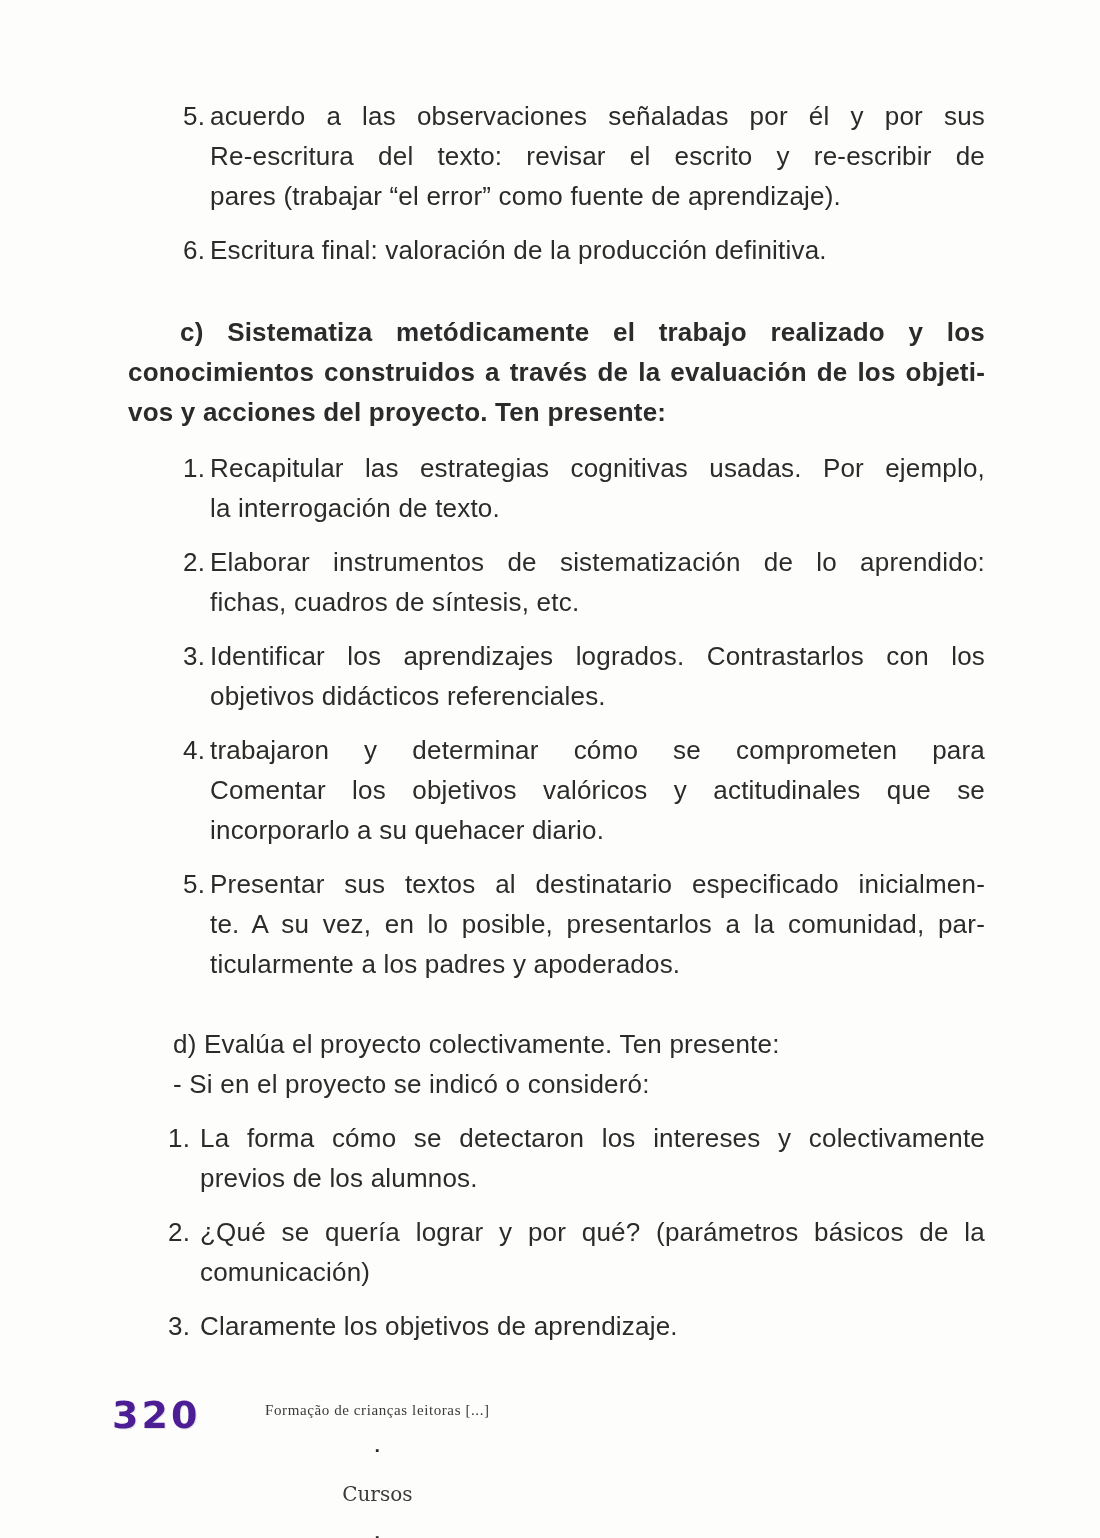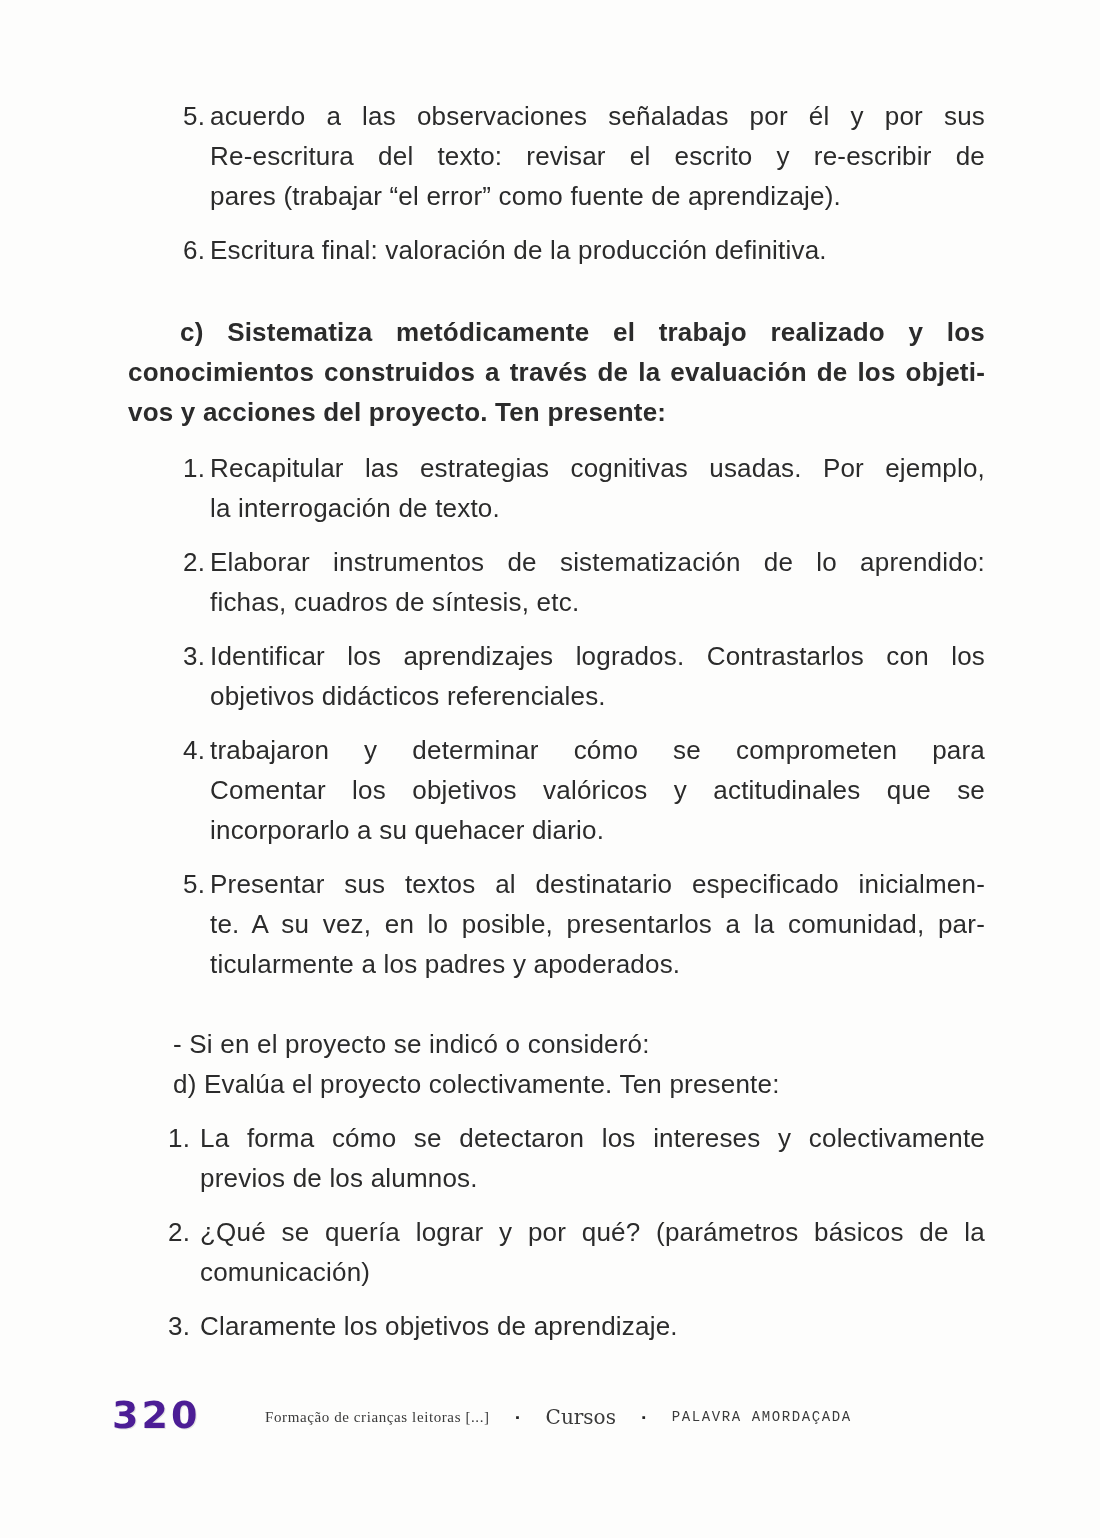--- a/index.html
+++ b/index.html
@@ -57,20 +57,21 @@
   .footer-line {
     position: absolute;
     left: 265px;
     top: 1402px;
     height: 30px;
     display: flex;
     align-items: center;
     gap: 26px;
     color: #3a3a3a;
     white-space: nowrap;
+    flex-direction: column;
   }
   .footer-title {
     font-family: "Liberation Serif", serif;
     font-size: 15px;
     letter-spacing: 0.6px;
   }
   .footer-sep {
     font-size: 11px;
     line-height: 1;
     color: #222;
@@ -147,22 +148,22 @@
         <span class="num">5.</span>
         <div class="lines">
           <div>Presentar sus textos al destinatario especificado inicialmen-</div>
           <div>te. A su vez, en lo posible, presentarlos a la comunidad, par-</div>
           <div>ticularmente a los padres y apoderados.</div>
         </div>
       </div>
     </div>
 
     <div class="section-d">
+      <div>d) Evalúa el proyecto colectivamente. Ten presente:</div>
       <div>- Si en el proyecto se indicó o consideró:</div>
-      <div>d) Evalúa el proyecto colectivamente. Ten presente:</div>
     </div>
 
     <div class="list-d">
       <div class="li li-d">
         <span class="num">1.</span>
         <div class="lines">
           <div>La forma cómo se detectaron los intereses y colectivamente</div>
           <div>previos de los alumnos.</div>
         </div>
       </div>

